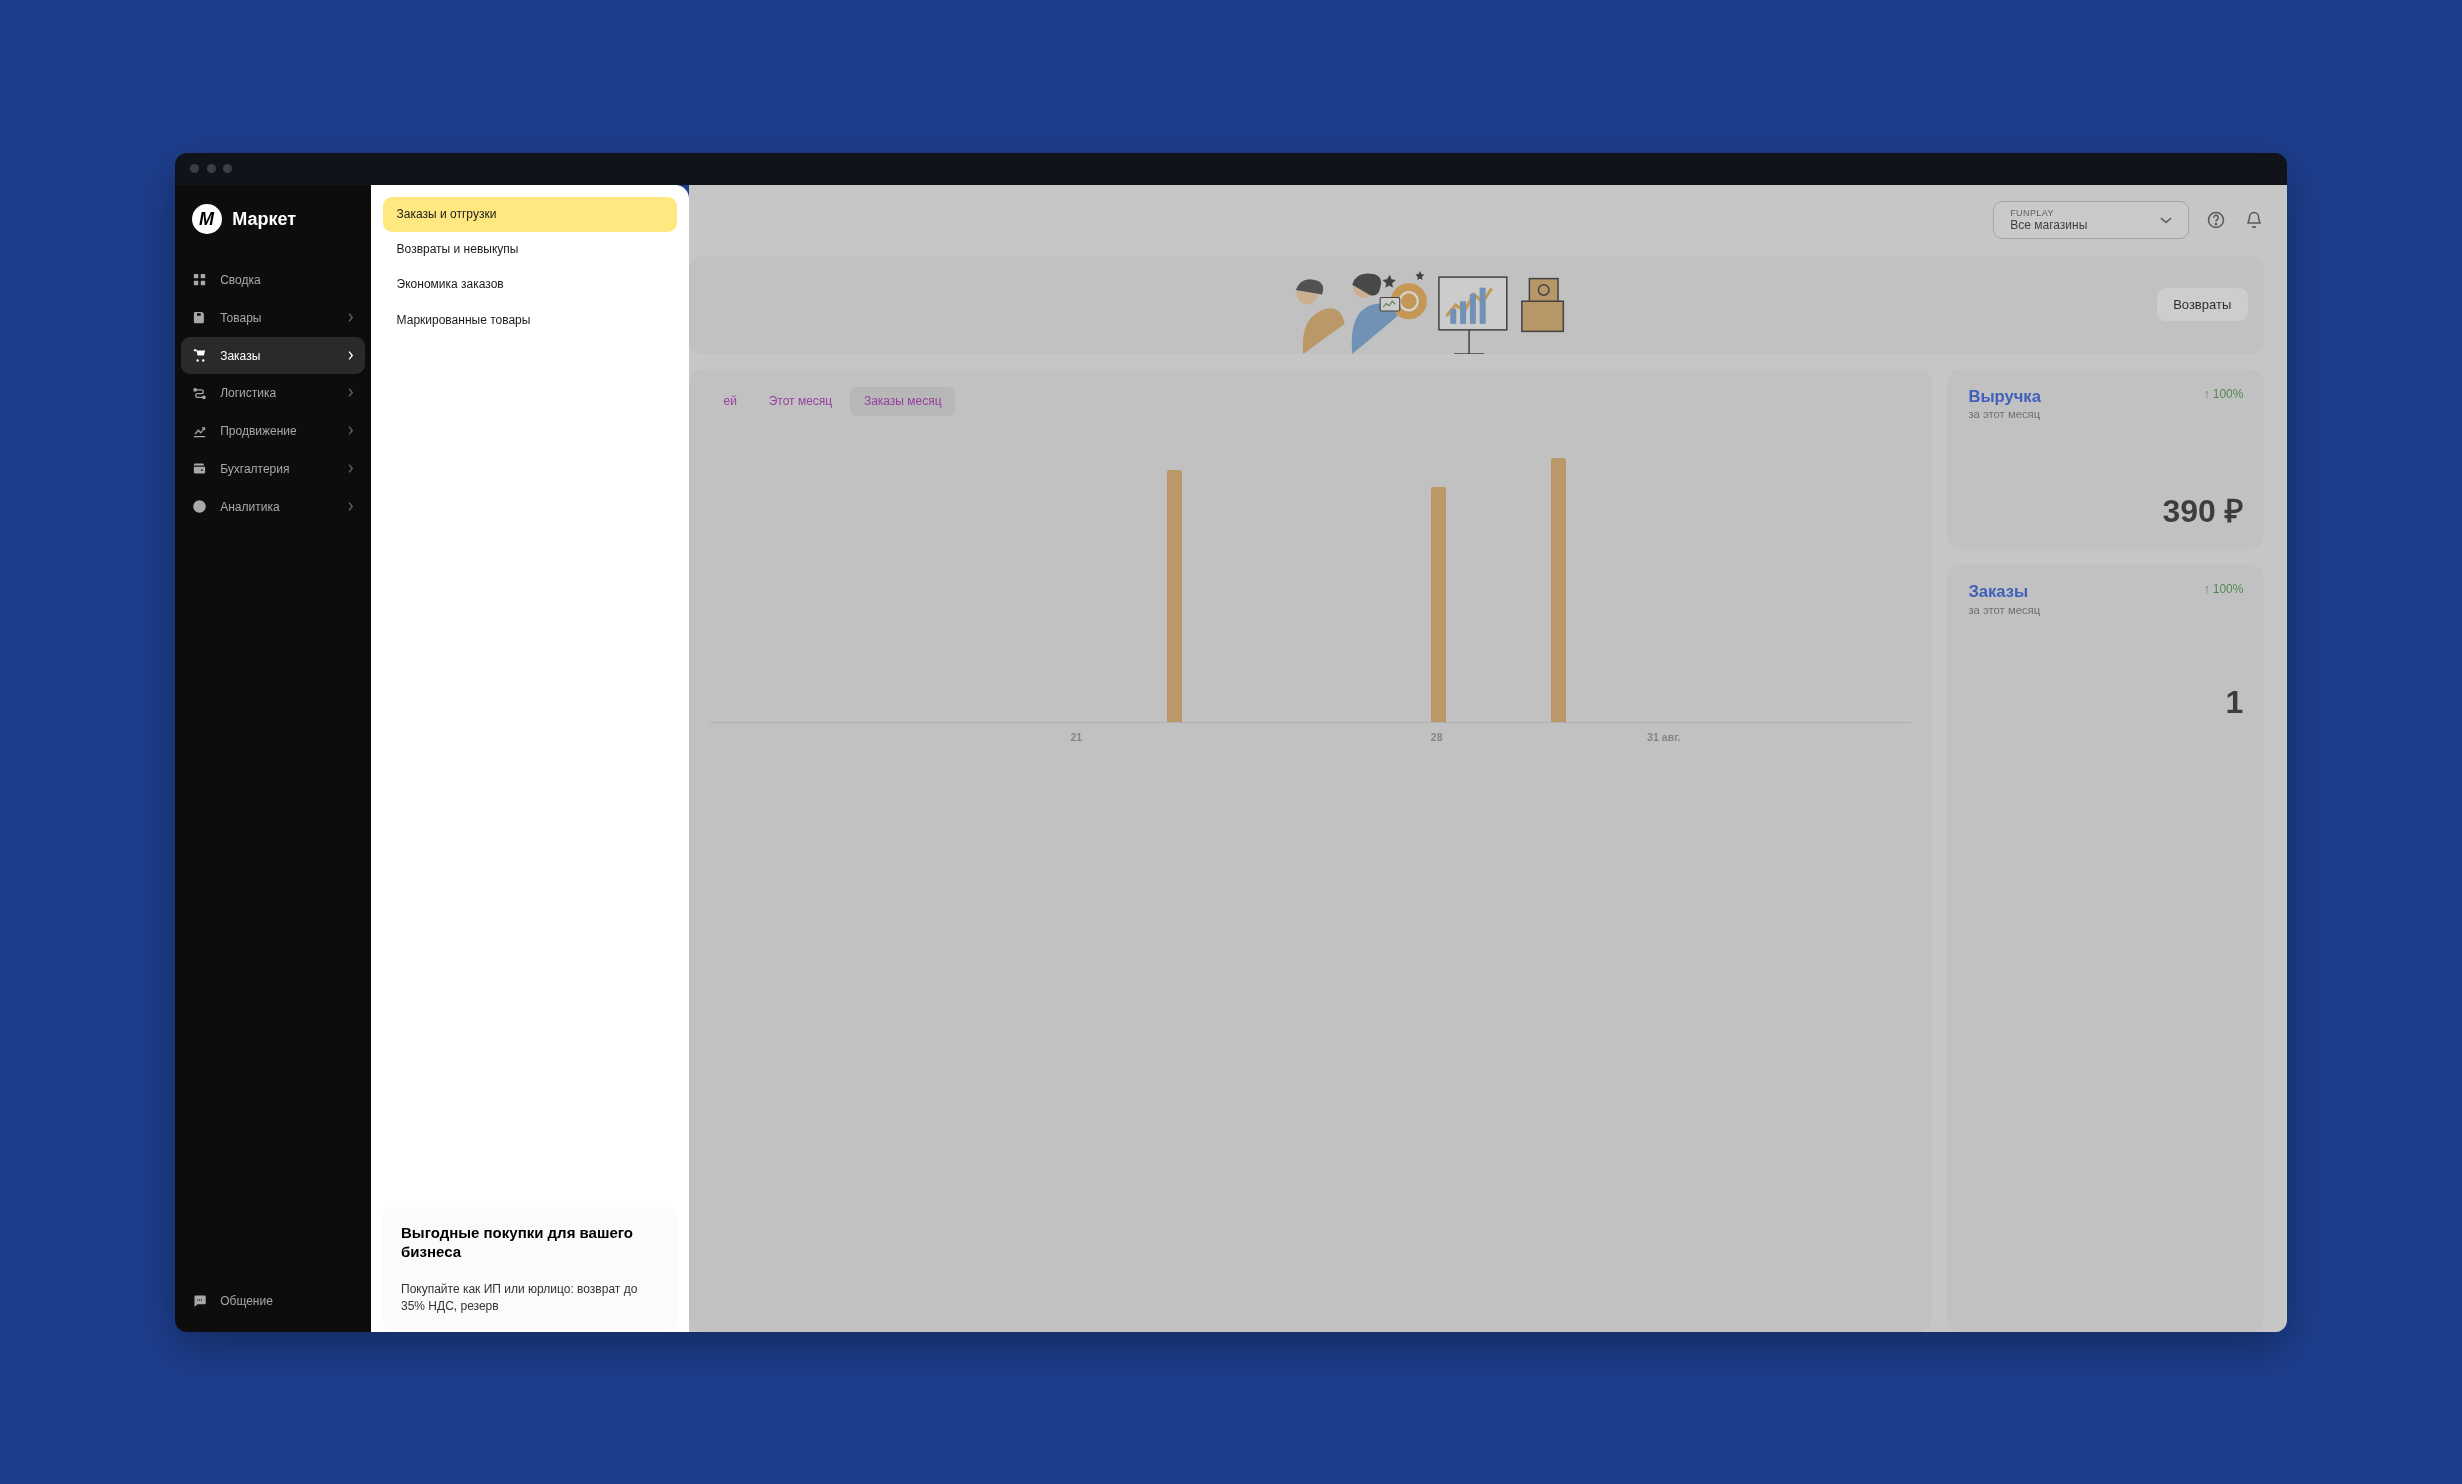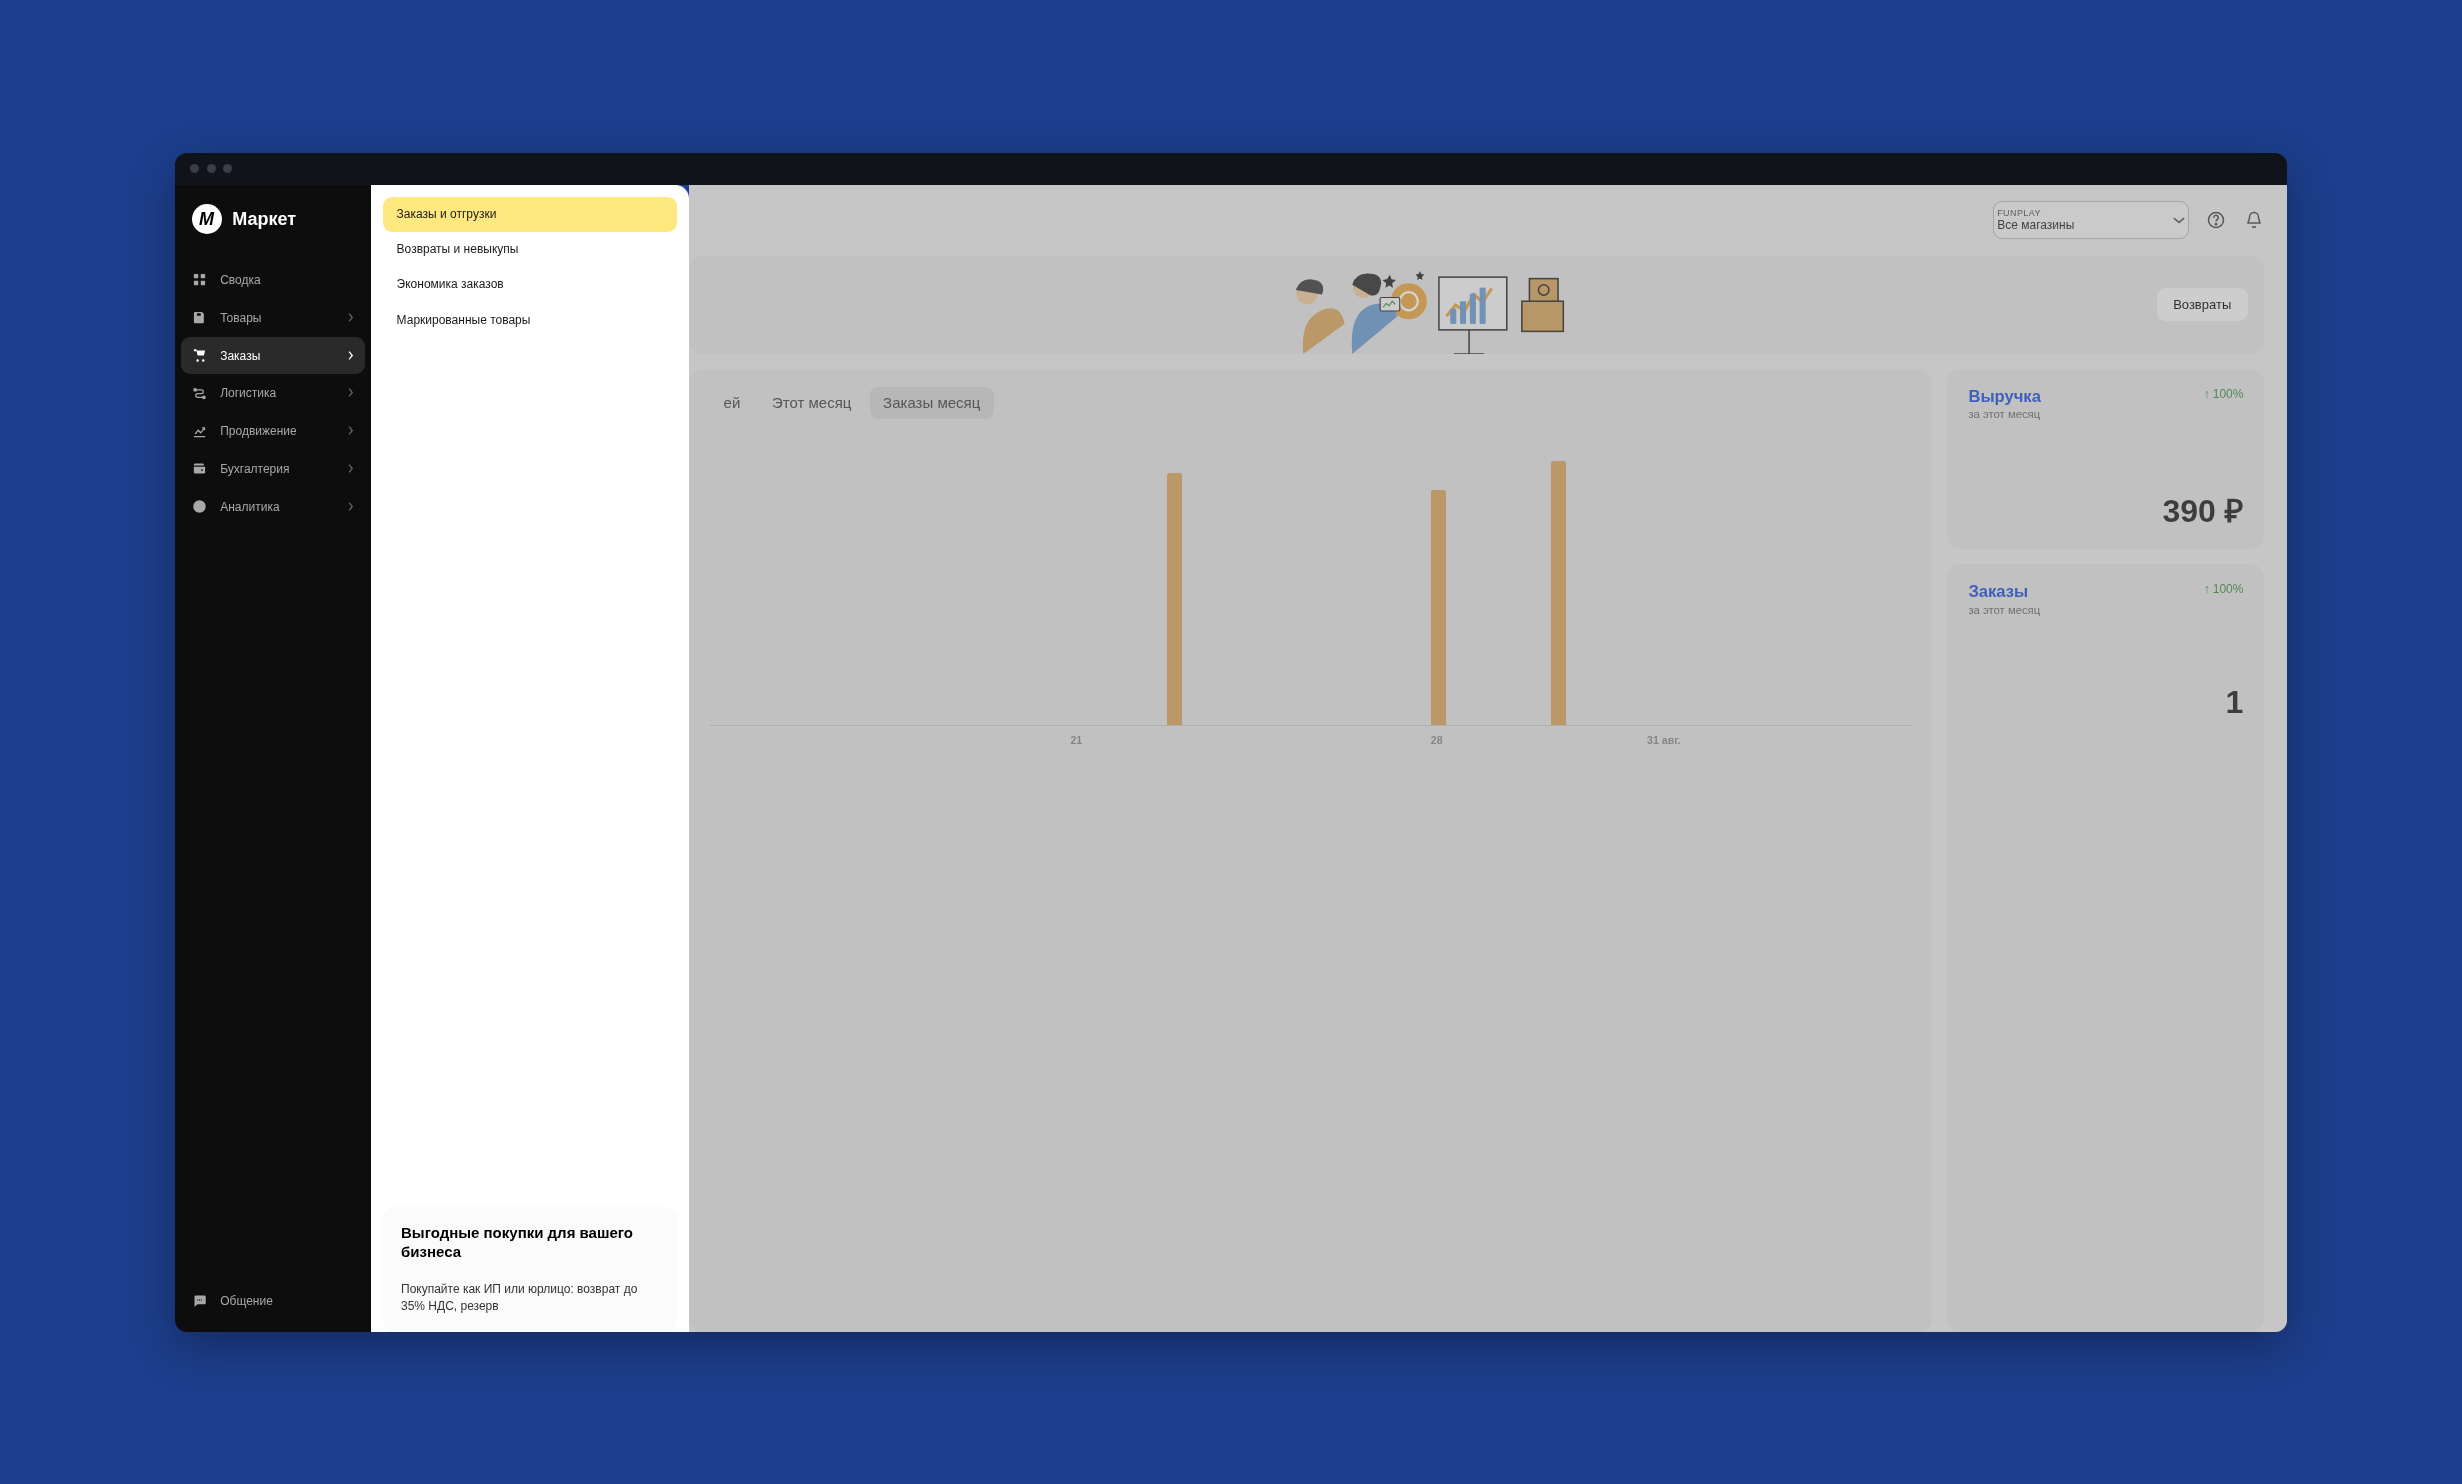--- a/index.html
+++ b/index.html
@@ -22,34 +22,34 @@
 .submenu { width: 318px; background: #fff; flex-shrink: 0; display: flex; flex-direction: column; border-top-right-radius: 13.6px; }
 .sub-list { padding: 12px; flex: 1; }
 .sub-item { padding: 10.6px 13.6px; border-radius: 9px; font-size: 12px; cursor: pointer; color: #1a1a1a; }
 .sub-item.selected { background: #ffe880; }
 .promo-card { margin: 0 12px 0; background: #fbfbfb; border-radius: 10.6px; padding: 16.6px 18px; }
 .promo-title { font-size: 15px; font-weight: 700; line-height: 1.25; margin-bottom: 20px; }
 .promo-text { font-size: 12px; color: #333; line-height: 1.4; }
 .main { flex: 1; background: #ebebeb; position: relative; display: flex; flex-direction: column; }
 .overlay { position: absolute; inset: 0; background: rgba(128,128,128,0.35); z-index: 5; pointer-events: none; }
 .topbar { display: flex; justify-content: flex-end; align-items: center; padding: 16.6px 22.6px; gap: 16.6px; position: relative; }
-.shop-select { border: 0.8px solid #b8b8b8; border-radius: 9px; padding: 6px 3px; min-width: 196px; background: #f2f2f2; display: flex; align-items: center; justify-content: space-between; }
+.shop-select { border: 0.8px solid #b8b8b8; border-radius: 9px; padding: 6px 16px; min-width: 196px; background: #f2f2f2; display: flex; align-items: center; justify-content: space-between; }
 .shop-select-txt { display: flex; flex-direction: column; }
 .shop-label { font-size: 9px; color: #4a4a4a; letter-spacing: 0.4px; }
 .shop-value { font-size: 12px; color: #1a1a1a; }
 .icon-btn { width: 21px; height: 21px; display: flex; align-items: center; justify-content: center; cursor: pointer; color: #444; }
 .banner { margin: 0 22.6px 15px 0; background: #e4e4e4; border-radius: 13.6px; height: 98px; display: flex; align-items: center; justify-content: flex-end; padding: 0 16.6px; gap: 19.6px; position: relative; overflow: hidden; }
 .banner-illus { position: absolute; left: 0; right: 166px; top: 0; bottom: 0; }
 .banner-btn { background: #f6f6f6; border-radius: 9px; padding: 9px 16.6px; font-size: 13px; font-weight: 500; z-index: 2; }
 .content-row { display: flex; gap: 15px; padding: 0 22.6px 0 0; flex: 1; }
 .left-col { flex: 1; min-width: 0; }
 .right-col { width: 317px; display: flex; flex-direction: column; gap: 15px; }
 .card { background: #e4e4e4; border-radius: 13.6px; padding: 18px 21px; }
 .tabs { display: flex; gap: 4.5px; margin-bottom: 19.6px; overflow: hidden; }
-.tab { padding: 7.5px 13.6px; border-radius: 7.5px; font-size: 15px; color: #404040; cursor: pointer; white-space: nowrap; }
+.tab { padding: 7.5px 13.6px; border-radius: 7.5px; font-size: 12px; color: #a21caf; cursor: pointer; white-space: nowrap; }
 .tab.active { background: #d4d4d4; }
 .chart-area { height: 317px; position: relative; font-weight: bold; }
 .chart-bars { position: absolute; inset: 0; }
 .bar { position: absolute; bottom: 30px; width: 15px; background: #d9a55a; border-radius: 2.3px 2.3px 0 0; }
 .chart-axis { position: absolute; bottom: 0; left: 0; right: 0; height: 30px; border-top: 0.8px solid #c8c8c8; display: flex; }
 .axis-label { position: absolute; font-size: 10.6px; color: #888; top: 7.5px; }
 .card-head { display: flex; justify-content: space-between; align-items: flex-start; }
 .card-title { font-size: 16.6px; font-weight: 700; color: #1d4ed8; }
 .card-sub { font-size: 11.3px; color: #666; margin-top: 1.5px; }
 .pct { color: #3a8a3a; font-size: 12px; display: flex; align-items: center; gap: 3px; }

